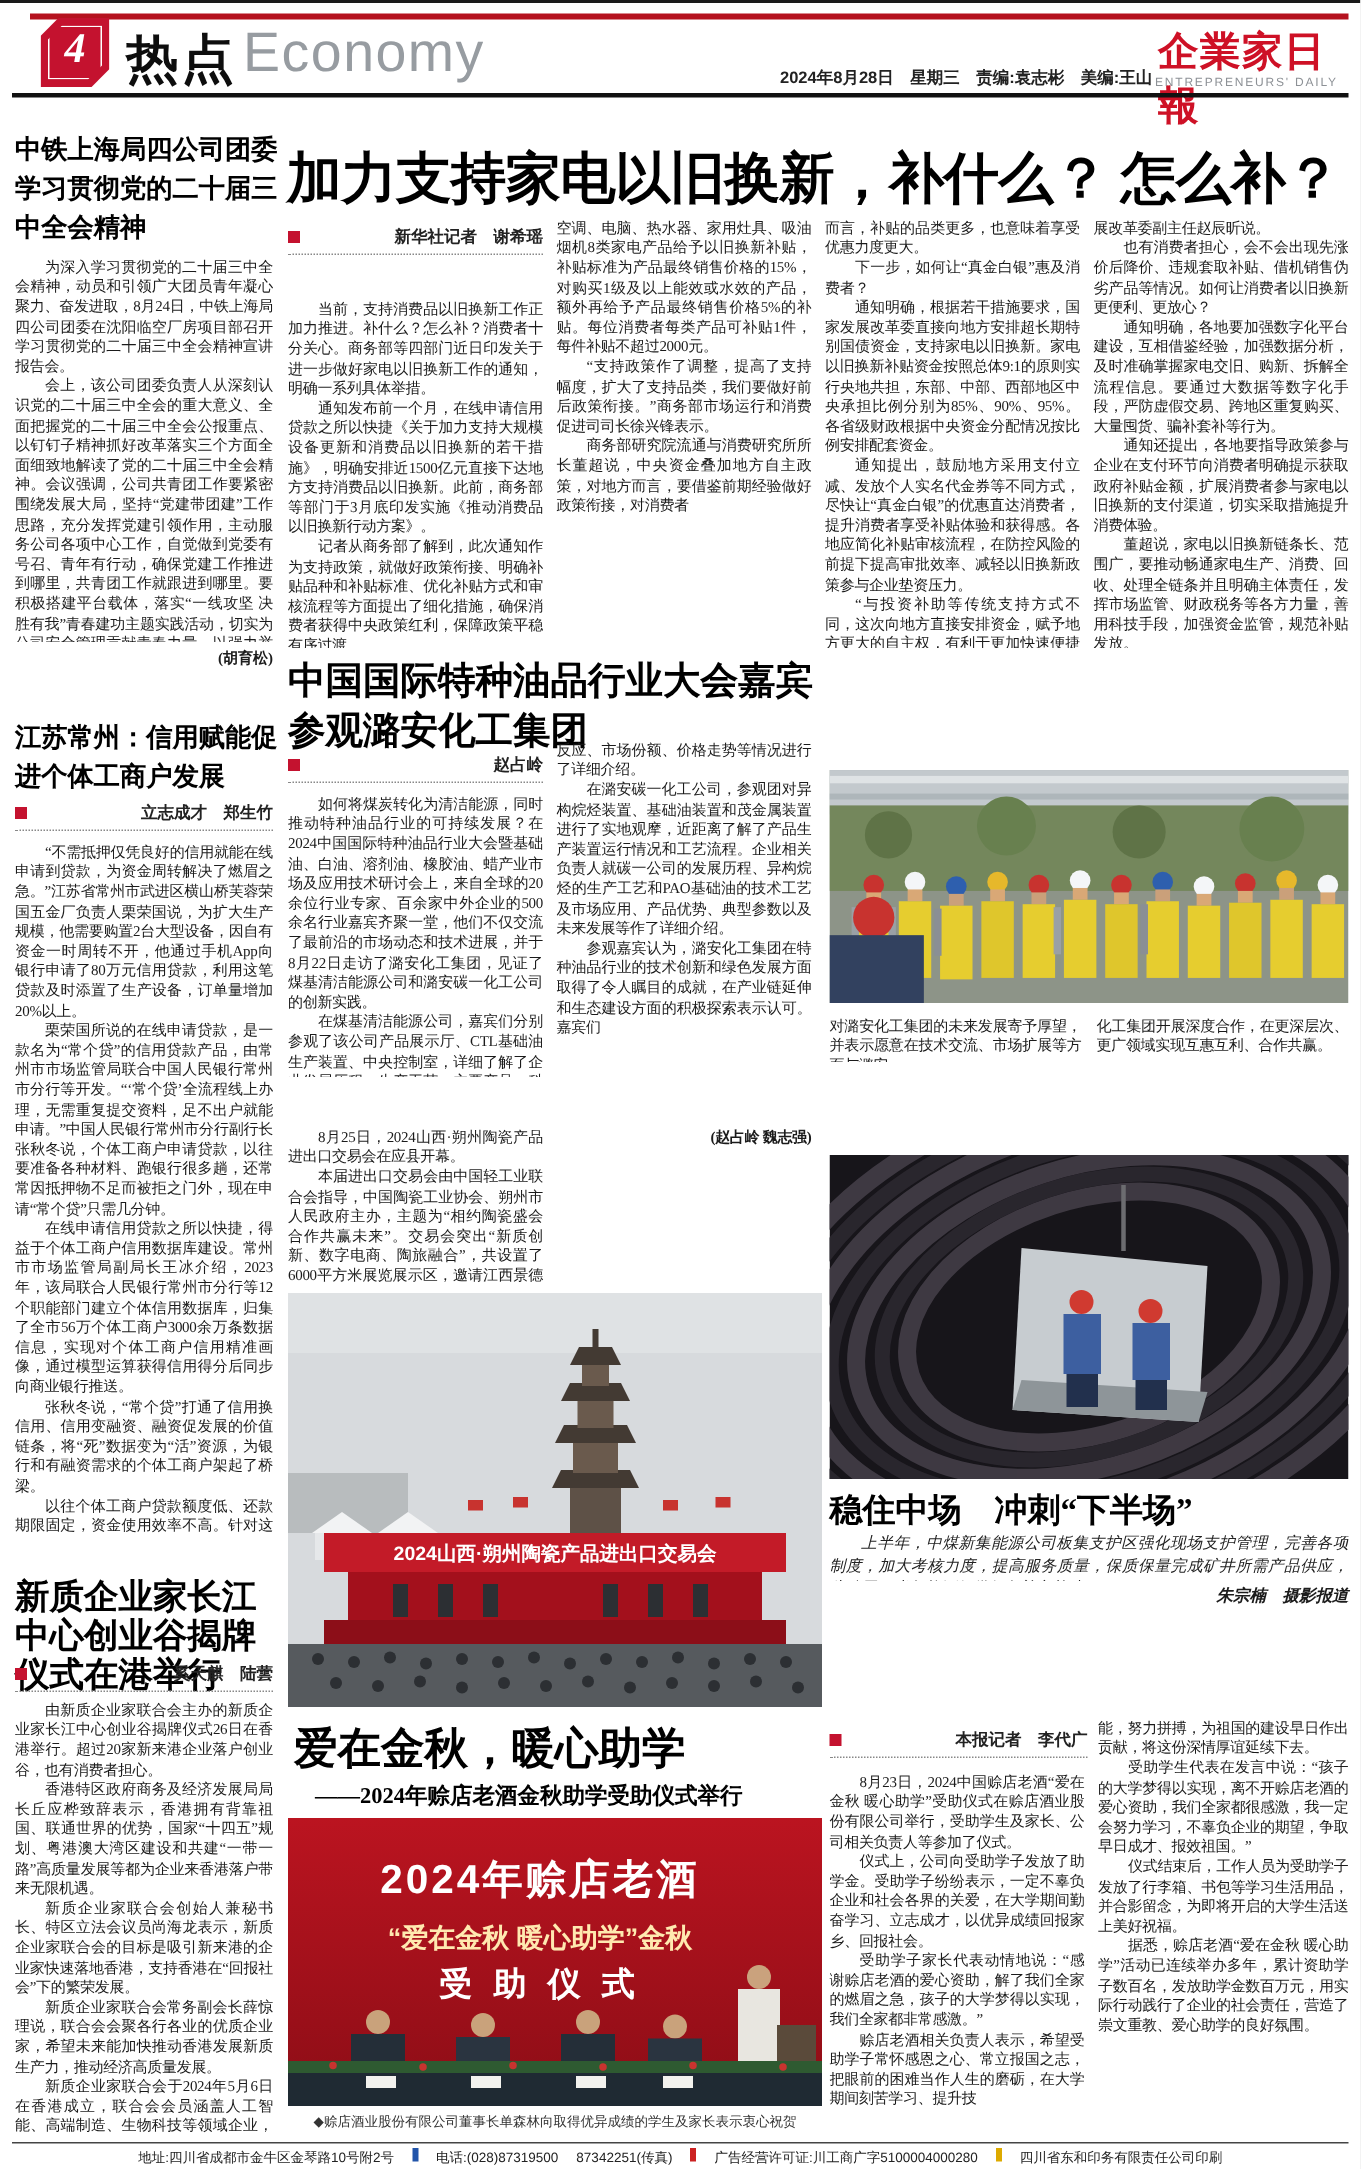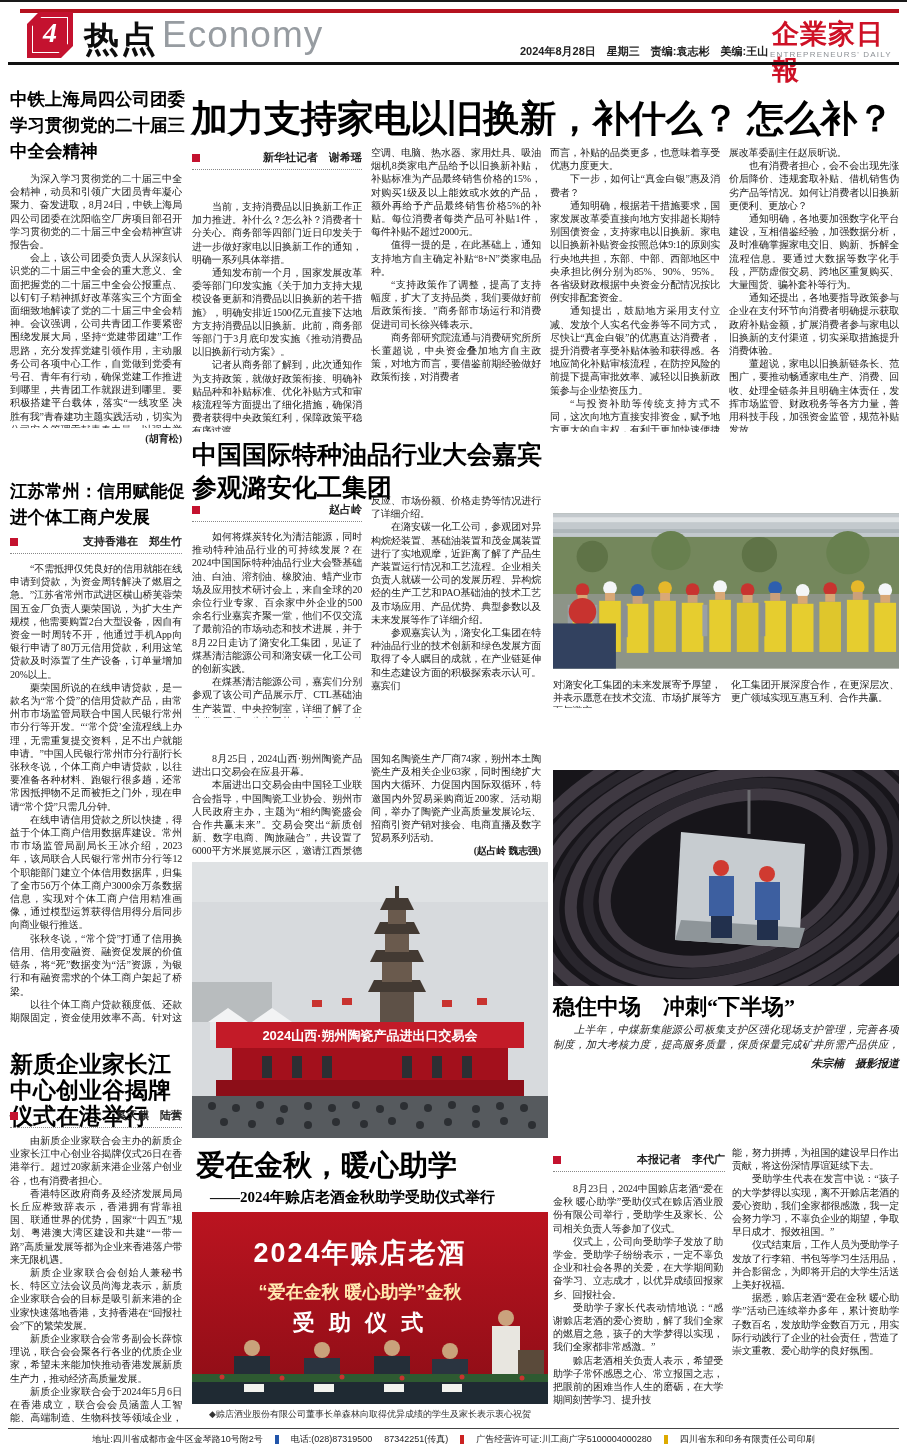--- a/index.html
+++ b/index.html
@@ -16,21 +16,21 @@
   .bodytxt p.cont{text-indent:0;}
   .bodytxt p.sign{text-indent:0;text-align:right;font-weight:700;}
   
   .byline{border-bottom:1px dotted #888;padding-bottom:4px;font-size:11px;font-weight:700;
           color:#222;display:flex;align-items:center;gap:6px;justify-content:space-between;}
   .byline .sq{width:8px;height:8px;background:#c4122f;flex:0 0 auto;}
   .sectcn{font-family:"Liberation Sans","DejaVu Sans",sans-serif;font-weight:900;color:#0d0d0d;}
   .secten{font-family:"Liberation Sans","DejaVu Sans",sans-serif;color:#979ca1;}
   .caption-kai{font-style:italic;font-size:10.5px;line-height:15px;text-align:justify;color:#222;}
   .photocap{font-size:9px;color:#333;line-height:12px;}
-  .footer-bar{display:flex;justify-content:center;align-items:center;gap:12px;
+  .footer-bar{display:flex;justify-content:center;align-items:flex-start;gap:12px;
               font-size:9px;color:#222;font-family:"Liberation Sans","DejaVu Sans",sans-serif;}
   .footer-bar .mark{width:4px;height:9px;display:inline-block;}
   svg text{font-family:"Liberation Sans","DejaVu Sans",sans-serif;}
 </style>
 </head>
 <body>
 
 <div id="page">
 
   <div class="abs" style="left:0;top:0;width:907px;height:86px;">
@@ -53,21 +53,21 @@
   <div class="abs hl" style="left:10px;top:86px;width:176px;font-size:17.5px;line-height:26px;">中铁上海局四公司团委学习贯彻党的二十届三中全会精神</div>
   <div class="abs bodytxt" style="left:10px;top:172px;width:172px;height:256px;">
       <p>为深入学习贯彻党的二十届三中全会精神，动员和引领广大团员青年凝心聚力、奋发进取，8月24日，中铁上海局四公司团委在沈阳临空厂房项目部召开学习贯彻党的二十届三中全会精神宣讲报告会。</p>
       <p>会上，该公司团委负责人从深刻认识党的二十届三中全会的重大意义、全面把握党的二十届三中全会公报重点、以钉钉子精神抓好改革落实三个方面全面细致地解读了党的二十届三中全会精神。会议强调，公司共青团工作要紧密围绕发展大局，坚持“党建带团建”工作思路，充分发挥党建引领作用，主动服务公司各项中心工作，自觉做到党委有号召、青年有行动，确保党建工作推进到哪里，共青团工作就跟进到哪里。要积极搭建平台载体，落实“一线攻坚 决胜有我”青春建功主题实践活动，切实为公司安全管理贡献青春力量，以强力举措为团员青年提供更加精准、更加贴心的服务保障。</p>
     </div>
   <div class="abs" style="left:10px;top:432px;width:172px;text-align:right;font-size:10px;font-weight:700;">(胡育松)</div>
 
   <div class="abs hl" style="left:10px;top:478px;width:176px;font-size:17.5px;line-height:26px;">江苏常州：信用赋能促进个体工商户发展</div>
   <div class="abs byline" style="left:10px;top:534px;width:172px;">
     <span class="sq"></span>
-    <span>支持香港在　郑生竹</span>
+    <span>立志成才　郑生竹</span>
   </div>
   <div class="abs bodytxt" style="left:10px;top:562px;width:172px;height:462px;">
       <p>“不需抵押仅凭良好的信用就能在线申请到贷款，为资金周转解决了燃眉之急。”江苏省常州市武进区横山桥芙蓉荣国五金厂负责人栗荣国说，为扩大生产规模，他需要购置2台大型设备，因自有资金一时周转不开，他通过手机App向银行申请了80万元信用贷款，利用这笔贷款及时添置了生产设备，订单量增加20%以上。</p>
       <p>栗荣国所说的在线申请贷款，是一款名为“常个贷”的信用贷款产品，由常州市市场监管局联合中国人民银行常州市分行等开发。“‘常个贷’全流程线上办理，无需重复提交资料，足不出户就能申请。”中国人民银行常州市分行副行长张秋冬说，个体工商户申请贷款，以往要准备各种材料、跑银行很多趟，还常常因抵押物不足而被拒之门外，现在申请“常个贷”只需几分钟。</p>
       <p>在线申请信用贷款之所以快捷，得益于个体工商户信用数据库建设。常州市市场监管局副局长王冰介绍，2023年，该局联合人民银行常州市分行等12个职能部门建立个体信用数据库，归集了全市56万个体工商户3000余万条数据信息，实现对个体工商户信用精准画像，通过模型运算获得信用得分后同步向商业银行推送。</p>
       <p>张秋冬说，“常个贷”打通了信用换信用、信用变融资、融资促发展的价值链条，将“死”数据变为“活”资源，为银行和有融资需求的个体工商户架起了桥梁。</p>
       <p>以往个体工商户贷款额度低、还款期限固定，资金使用效率不高。针对这一问题，申请“常个贷”的个体工商户，可以根据生产经营需要，在额度内随借随还，灵活安排资金，提高了资金周转效率。截至目前，使用“常个贷”的个体工商户已达到2万多户，信用贷款余额为75.32亿元。</p>
     </div>
 
   <div class="abs hl" style="left:10px;top:1052px;width:176px;font-size:23px;line-height:26px;">新质企业家长江中心创业谷揭牌仪式在港举行</div>
@@ -83,26 +83,25 @@
       <p>新质企业家联合会于2024年5月6日在香港成立，联合会会员涵盖人工智能、高端制造、生物科技等领域企业，希望发挥协同效应，共同推动香港加快发展新质生产力。</p>
     </div>
 
   <div class="abs hl nowrap" style="left:191px;top:94px;width:712px;font-size:37px;letter-spacing:-0.5px;">加力支持家电以旧换新，补什么？ 怎么补？</div>
   <div class="abs byline" style="left:192px;top:150px;width:170px;">
     <span class="sq"></span>
     <span>新华社记者　谢希瑶</span>
   </div>
   <div class="abs bodytxt" style="left:192px;top:200px;width:170px;height:232px;">
       <p>当前，支持消费品以旧换新工作正加力推进。补什么？怎么补？消费者十分关心。商务部等四部门近日印发关于进一步做好家电以旧换新工作的通知，明确一系列具体举措。</p>
-      <p>通知发布前一个月，国家发展改革委等部门印发实施《关于加力支持大规模设备更新和消费品以旧换新的若干措施》，明确安排近1500亿元直接下达地方支持消费品以旧换新。此前，商务部等部门于3月底印发实施《推动消费品以旧换新行动方案》。</p>
+      <p>通知发布前一个月，在线申请信用贷款之所以快捷《关于加力支持大规模设备更新和消费品以旧换新的若干措施》，明确安排近1500亿元直接下达地方支持消费品以旧换新。此前，商务部等部门于3月底印发实施《推动消费品以旧换新行动方案》。</p>
       <p>记者从商务部了解到，此次通知作为支持政策，就做好政策衔接、明确补贴品种和补贴标准、优化补贴方式和审核流程等方面提出了细化措施，确保消费者获得中央政策红利，保障政策平稳有序过渡。</p>
     </div>
   <div class="abs bodytxt" style="left:371px;top:146px;width:170px;height:286px;">
       <p class="cont">空调、电脑、热水器、家用灶具、吸油烟机8类家电产品给予以旧换新补贴，补贴标准为产品最终销售价格的15%，对购买1级及以上能效或水效的产品，额外再给予产品最终销售价格5%的补贴。每位消费者每类产品可补贴1件，每件补贴不超过2000元。</p>
-      <p>值得一提的是，在此基础上，通知支持地方自主确定补贴“8+N”类家电品种。</p>
       <p>“支持政策作了调整，提高了支持幅度，扩大了支持品类，我们要做好前后政策衔接。”商务部市场运行和消费促进司司长徐兴锋表示。</p>
       <p>商务部研究院流通与消费研究所所长董超说，中央资金叠加地方自主政策，对地方而言，要借鉴前期经验做好政策衔接，对消费者</p>
     </div>
   <div class="abs bodytxt" style="left:550px;top:146px;width:170px;height:286px;">
       <p class="cont">而言，补贴的品类更多，也意味着享受优惠力度更大。</p>
       <p>下一步，如何让“真金白银”惠及消费者？</p>
       <p>通知明确，根据若干措施要求，国家发展改革委直接向地方安排超长期特别国债资金，支持家电以旧换新。家电以旧换新补贴资金按照总体9:1的原则实行央地共担，东部、中部、西部地区中央承担比例分别为85%、90%、95%。各省级财政根据中央资金分配情况按比例安排配套资金。</p>
       <p>通知提出，鼓励地方采用支付立减、发放个人实名代金券等不同方式，尽快让“真金白银”的优惠直达消费者，提升消费者享受补贴体验和获得感。各地应简化补贴审核流程，在防控风险的前提下提高审批效率、减轻以旧换新政策参与企业垫资压力。</p>
       <p>“与投资补助等传统支持方式不同，这次向地方直接安排资金，赋予地方更大的自主权，有利于更加快速便捷地将这些‘真金白银’的优惠直达消费者。”国家发</p>
     </div>
@@ -220,21 +219,20 @@
     </div>
   <div class="abs bodytxt" style="left:731px;top:678px;width:168px;height:30px;">
       <p class="cont">化工集团开展深度合作，在更深层次、更广领域实现互惠互利、合作共赢。</p>
     </div>
 
   <div class="abs bodytxt" style="left:192px;top:752px;width:170px;height:106px;">
       <p>8月25日，2024山西·朔州陶瓷产品进出口交易会在应县开幕。</p>
       <p>本届进出口交易会由中国轻工业联合会指导，中国陶瓷工业协会、朔州市人民政府主办，主题为“相约陶瓷盛会 合作共赢未来”。交易会突出“新质创新、数字电商、陶旅融合”，共设置了6000平方米展览展示区，邀请江西景德镇、福建德化、山西太原等全</p>
     </div>
   <div class="abs bodytxt" style="left:371px;top:752px;width:170px;height:106px;">
-      <p class="cont">国知名陶瓷生产厂商74家，朔州本土陶瓷生产及相关企业63家，同时围绕扩大国内大循环、力促国内国际双循环，特邀国内外贸易采购商近200家。活动期间，举办了陶瓷产业高质量发展论坛、招商引资产销对接会、电商直播及数字贸易系列活动。</p>
       <p class="sign">(赵占岭 魏志强)</p>
     </div>
 
   <div class="abs" style="left:192px;top:862px;width:356px;height:276px;">
     <svg width="356" height="276" viewBox="0 0 356 276">
       <rect width="356" height="276" fill="#d7dadd"></rect>
       <rect y="0" width="356" height="40" fill="#dfe2e4"></rect>
       <rect x="0" y="120" width="80" height="40" fill="#b8bcbe"></rect>
       <g>
         <rect x="188" y="126" width="34" height="34" fill="#5e5147"></rect>

